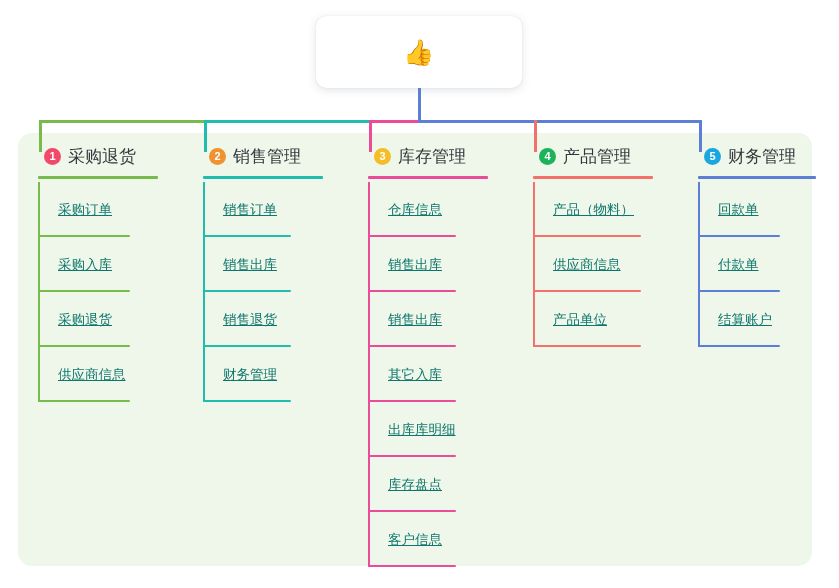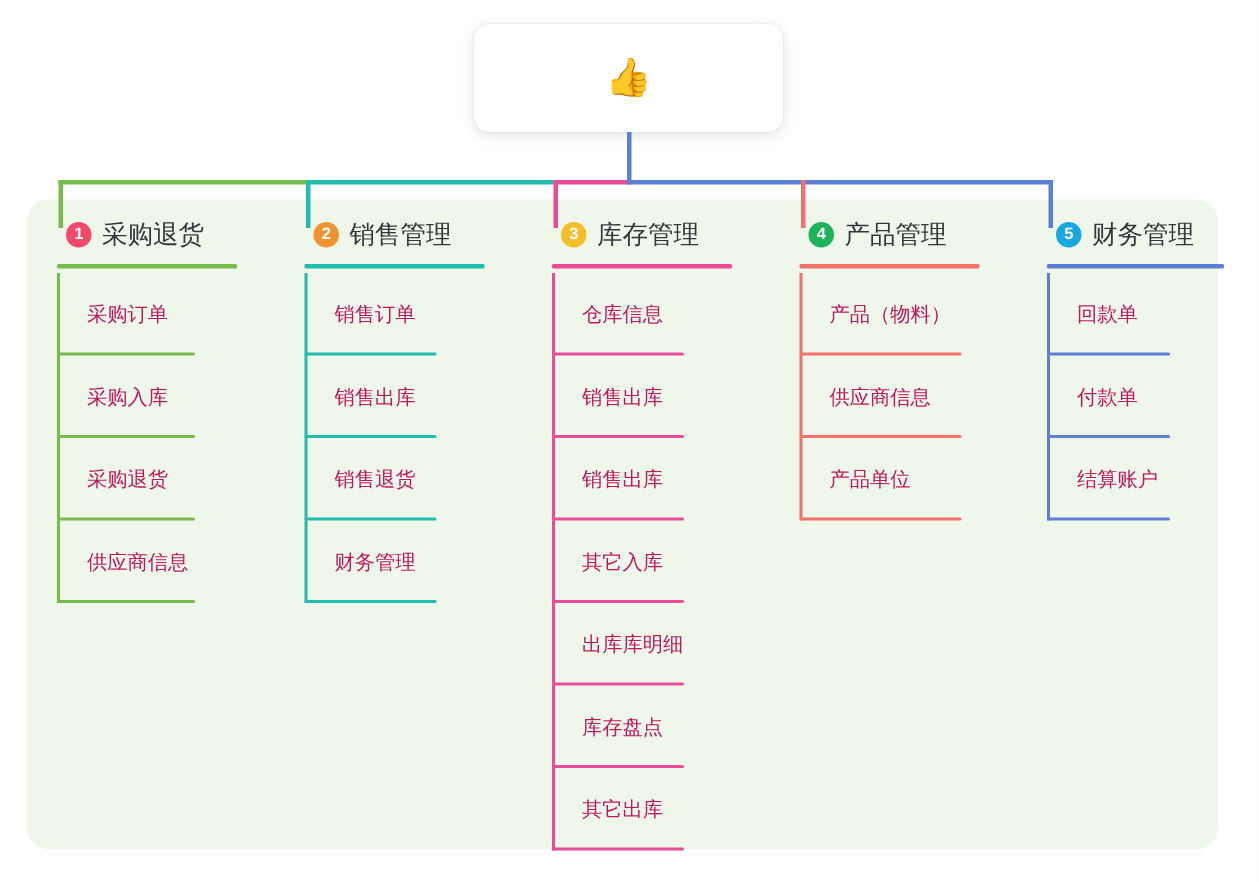--- a/index.html
+++ b/index.html
@@ -122,22 +122,23 @@
     left: 0;
     top: 0;
     width: 2px;
     height: 55px;
   }
   .leaf-label {
     position: absolute;
     left: 20px;
     top: 19px;
     font-size: 13.5px;
-    color: #be185d;
+    color: #0f766e;
     white-space: nowrap;
+    text-decoration: underline;
   }
   .leaf-rule {
     position: absolute;
     left: 0;
     bottom: 0;
     height: 2px;
     border-radius: 1px;
   }
 </style>
 </head>
@@ -257,21 +258,21 @@
             <div class="leaf-label">出库库明细</div>
             <div class="leaf-rule" style="width: 88px; background: rgb(234, 76, 154);"></div>
           </div>
           <div class="leaf">
             <div class="leaf-spine" style="background: rgb(234, 76, 154);"></div>
             <div class="leaf-label">库存盘点</div>
             <div class="leaf-rule" style="width: 88px; background: rgb(234, 76, 154);"></div>
           </div>
           <div class="leaf">
             <div class="leaf-spine" style="background: rgb(234, 76, 154);"></div>
-            <div class="leaf-label">其它出库</div>
+            <div class="leaf-label">客户信息</div>
             <div class="leaf-rule" style="width: 88px; background: rgb(234, 76, 154);"></div>
           </div>
         </div>
       </div>
       <div class="branch" style="left: 533px;">
         <div class="branch-head">
           <span class="badge" style="background: rgb(28, 179, 90);">4</span>
           <span class="branch-title">产品管理</span>
         </div>
         <div class="head-rule" style="width: 120px; background: rgb(244, 112, 106);"></div>

